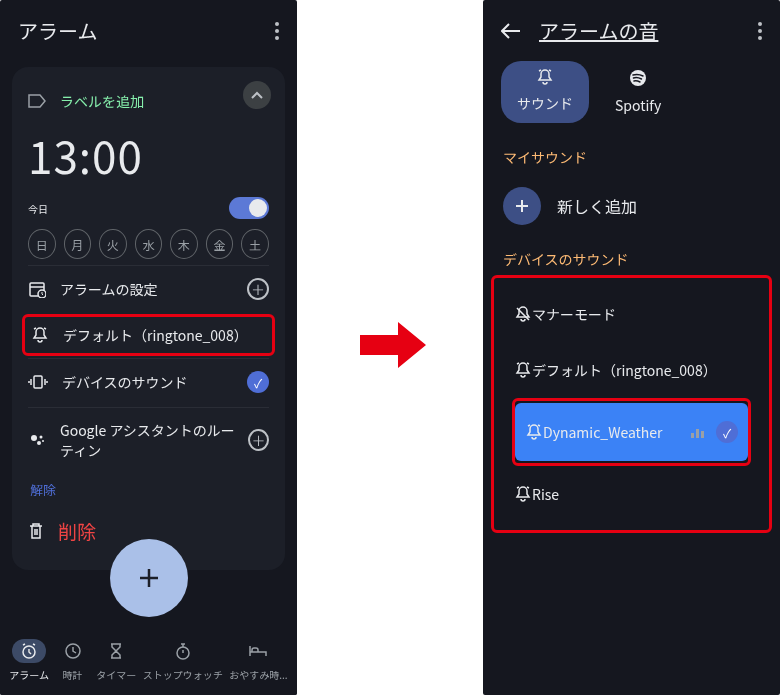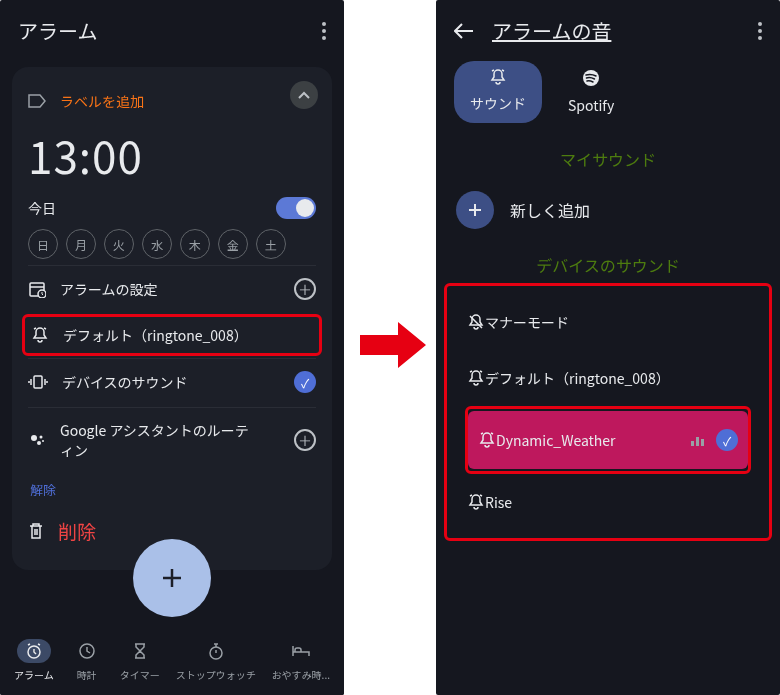--- a/index.html
+++ b/index.html
@@ -5,21 +5,21 @@
   * { box-sizing: border-box; margin: 0; padding: 0; }
   body {
     width: 780px; height: 695px;
     background: #fff;
     font-family: -apple-system, "Hiragino Sans", "Noto Sans JP", sans-serif;
     position: relative;
     overflow: hidden;
   }
   .phone {
     position: absolute;
-    width: 344px; height: 695px;
+    width: 297px; height: 695px;
     background: #15171f;
     color: #e8eaed;
     border-radius: 2px;
     overflow: hidden;
   }
   .phone.left { left: 0; top: 0; }
   .phone.right { right: 0; top: 0; }
 
   
   .header {
@@ -34,29 +34,29 @@
 
   
   .card {
     margin: 12px 12px 0 12px;
     background: #1c1f28;
     border-radius: 16px;
     padding: 16px;
     position: relative;
   }
   .row { display:flex; align-items:center; gap:14px; padding: 8px 0; }
-  .label-row { color:#f97316; font-size:14px; }
+  .label-row { color:#86efac; font-size:14px; }
   .chevron-up {
     position:absolute; top:14px; right:14px;
     width:28px;height:28px;border-radius:50%;
     background:#3c4043;
     display:flex;align-items:center;justify-content:center;
   }
   .time { font-size: 44px; font-weight:400; color:#e8eaed; letter-spacing:1px; margin: 4px 0 10px 0; }
-  .today-row { display:flex; justify-content:space-between; align-items:center; color:#e8eaed; font-size:14px; margin-bottom:10px; }
+  .today-row { display:flex; justify-content:space-between; align-items:center; color:#e8eaed; font-size:10px; margin-bottom:10px; }
   .switch {
     width:40px; height:22px; border-radius:11px;
     background:#5c79d6; position:relative;
   }
   .switch::after{
     content:"";position:absolute;right:2px;top:2px;
     width:18px;height:18px;border-radius:50%;background:#e8eaed;
   }
   .days { display:flex; gap:8px; margin-bottom:6px; }
   .day {
@@ -119,38 +119,38 @@
   
   .chips { display:flex; gap:10px; padding: 6px 18px 14px 18px; }
   .chip {
     display:flex; align-items:center; gap:8px;
     padding:8px 16px; border-radius:20px;
     font-size:14px;
     flex-direction:column;
   }
   .chip.active { background:#3d4f85; color:#e8eaed; }
   .chip.inactive { background:transparent; color:#e8eaed; }
-  .section-label{ color:#4d7c0f; font-size:16px; padding:10px 20px 6px 20px;text-align:center; }
+  .section-label{ color:#fdba74; font-size:14px; padding:10px 20px 6px 20px; }
   .add-row{
     display:flex; align-items:center; gap:16px;
     padding:14px 20px;
   }
   .add-circle{
     width:38px;height:38px;border-radius:50%;background:#3d4f85;
     display:flex;align-items:center;justify-content:center;color:#e8eaed;font-size:20px;
   }
   .sound-list { margin:4px 10px; }
   .sound-item{
     display:flex; align-items:center; justify-content:space-between;
     padding:18px 10px;
     font-size:14px; color:#e8eaed;
   }
   .sound-left{display:flex;align-items:center;}
   .sound-item.selected{
-    background:#be185d; border-radius:6px;
+    background:#3b82f6; border-radius:6px;
   }
   .device-box{
     border:3px solid #e60012; border-radius:6px;
     padding:4px 0; margin:0 8px;
   }
   .row-box-single{
     border:3px solid #e60012; border-radius:6px;
     margin:0 8px; padding:2px 0;
   }
   .eq-bars{display:inline-flex; gap:2px; align-items:flex-end; height:12px;}

